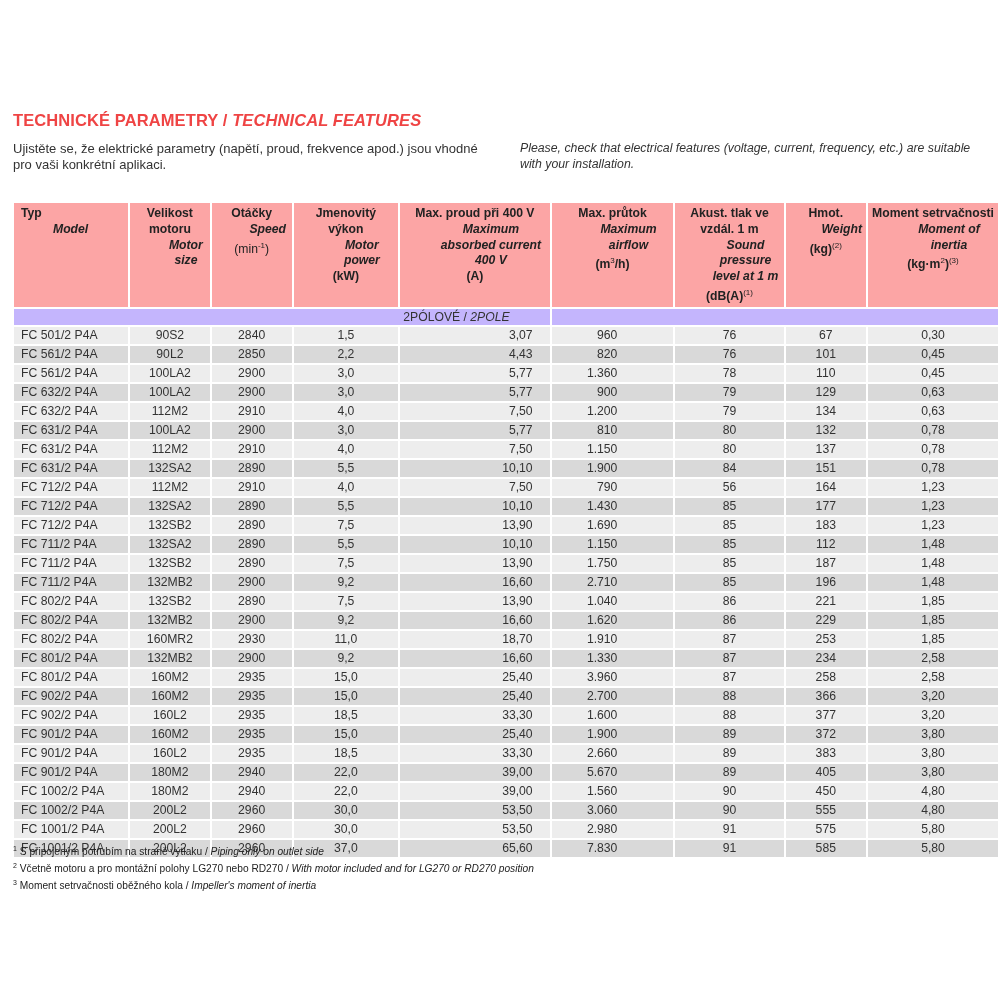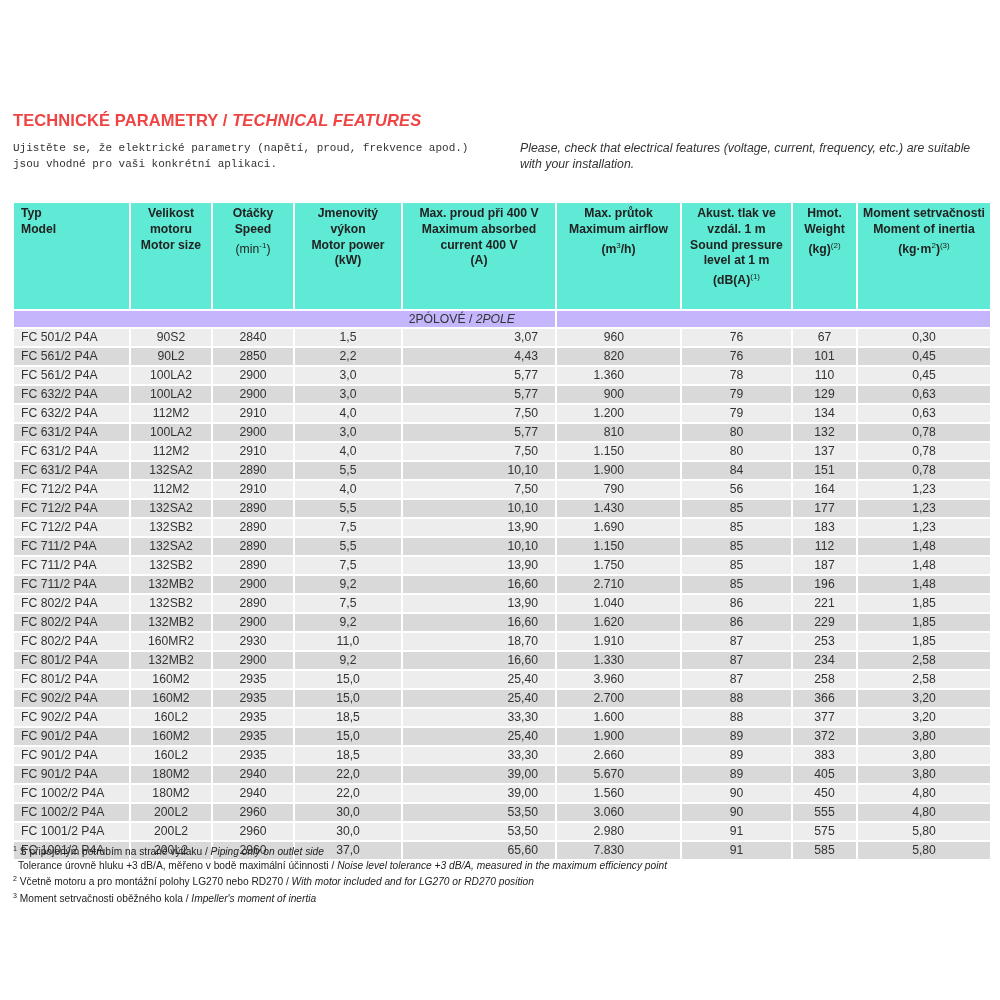--- a/index.html
+++ b/index.html
@@ -1,26 +1,26 @@
 <!DOCTYPE html>
 <html><head>
 <meta charset="utf-8">
 <style>
   html, body { margin:0; padding:0; background:#ffffff; }
   body { width:1000px; height:1000px; position:relative; overflow:hidden;
          font-family:"Liberation Sans", sans-serif; color:#222; }
   .title { position:absolute; left:13px; top:111px; font-size:16.5px; font-weight:bold; color:#ef4444; letter-spacing:0.1px; }
   .title i { font-style:italic; }
-  .intro-cz { position:absolute; left:13px; top:141px; width:480px; font-size:11px; line-height:15.5px; color:#333;font-family:Liberation Mono, monospace; }
+  .intro-cz { position:absolute; left:13px; top:141px; width:480px; font-size:13px; line-height:15.5px; color:#333; }
   .intro-en { position:absolute; left:520px; top:141px; width:470px; font-size:12.3px; line-height:15.5px; color:#333; font-style:italic; }
 
   table.spec { position:absolute; left:12px; top:201px; border-collapse:separate; border-spacing:2px 2px; font-size:12.2px; color:#333; }
-  table.spec th { background:#5eead4; vertical-align:top; font-weight:bold; font-size:12.2px; line-height:15.8px; padding:3px 4px 20px 4px; height:75px; text-align:center; color:#222; }
+  table.spec th { background:#fca5a5; vertical-align:top; font-weight:bold; font-size:12.2px; line-height:15.8px; padding:3px 4px 2px 4px; height:75px; text-align:center; color:#222; }
   table.spec th.left { text-align:left; padding-left:7px; }
-  table.spec th .en { display:block; }
+  table.spec th .en { font-style:italic; display:block;margin-left:32px; }
   table.spec th sup { font-size:8px; font-weight:normal; }
   table.spec td { height:17px; line-height:17px; padding:0 4px; text-align:center; white-space:nowrap; }
   table.spec td.model { text-align:left; padding-left:7px; }
   table.spec td.num-right { text-align:right; padding-right:17px; }
   table.spec td.airflow { text-align:right; padding-right:56px;margin-top:33px; }
   table.spec tr.odd td { background:#ededed; }
   table.spec tr.even td { background:#d9d9d9; }
   table.spec tr.section td { background:#c4b5fd; height:16px; line-height:16px; color:#333; }
   .section-label i { font-style:italic; }
 
@@ -400,16 +400,15 @@
         <td class="airflow">7.830</td>
         <td>91</td>
         <td>585</td>
         <td>5,80</td>
       </tr>
     </tbody>
 </table>
 
 <div class="footnotes">
   <div><sup>1</sup> <span>S připojeným potrubím na straně výtlaku /</span> <i>Piping only on outlet side</i></div>
-  <div class="fn-indent"><span>Tolerance úrovně hluku +3 dB/A, měřeno v bodě maximální účinnosti /</span> <i>Noise level tolerance +3 dB/A, measured in the maximum efficiency point</i></div>
   <div><sup>2</sup> <span>Včetně motoru a pro montážní polohy LG270 nebo RD270 /</span> <i>With motor included and for LG270 or RD270 position</i></div>
   <div><sup>3</sup> <span>Moment setrvačnosti oběžného kola /</span> <i>Impeller's moment of inertia</i></div>
 </div>
 
 </body></html>

